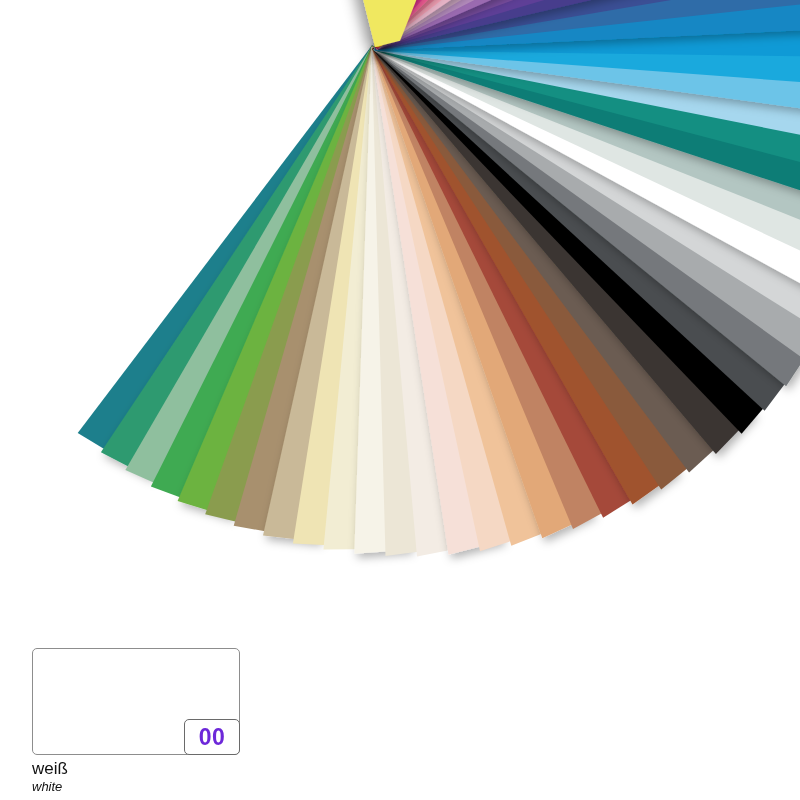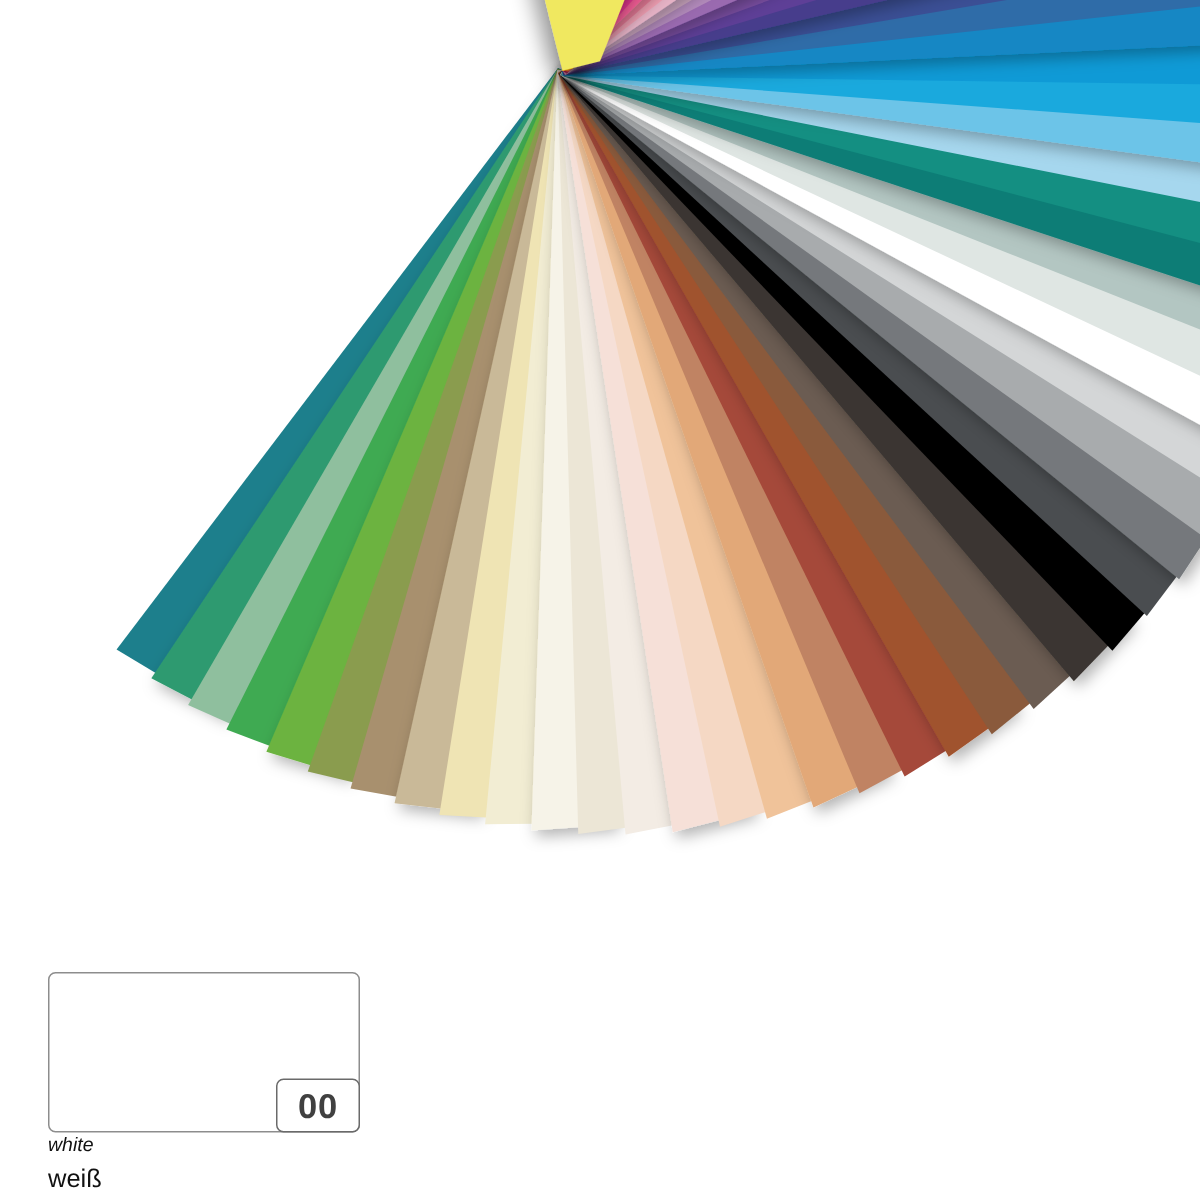--- a/index.html
+++ b/index.html
@@ -53,21 +53,21 @@
     height: 36px;
     background: #ffffff;
     border: 1px solid #6a6a6a;
     border-radius: 5px;
     box-sizing: border-box;
     display: flex;
     align-items: center;
     justify-content: center;
     font-size: 23px;
     font-weight: bold;
-    color: #404040;
+    color: #6d28d9;
     letter-spacing: 0.5px;
   }
   #swatch-name-de {
     margin-top: 4px;
     font-size: 17px;
     color: #111111;
     line-height: 1.15;
   }
   #swatch-name-en {
     font-size: 13px;
@@ -158,17 +158,17 @@
           <polygon points="375.0,47.0 284.7,-465.1 402.9,-485.9 382.1,45.7" fill="#f5c400"></polygon>
           <polygon points="375.0,47.0 239.5,-496.4 656.8,-600.4 400.0,40.8" fill="#f0e861" filter="url(#frontShadow)"></polygon>
         </g>
     </svg>
   </div>
 
   <div id="swatch-block">
     <div id="swatch-card">
       <div id="swatch-code-badge">00</div>
     </div>
+    <div id="swatch-name-de">weiß</div>
     <div id="swatch-name-en">white</div>
-    <div id="swatch-name-de">weiß</div>
   </div>
 
 </div>
 
 </body></html>

